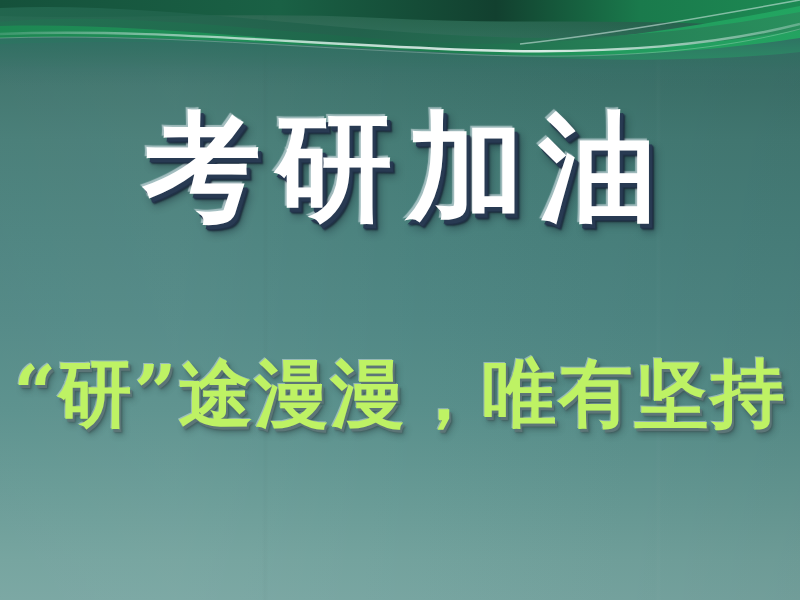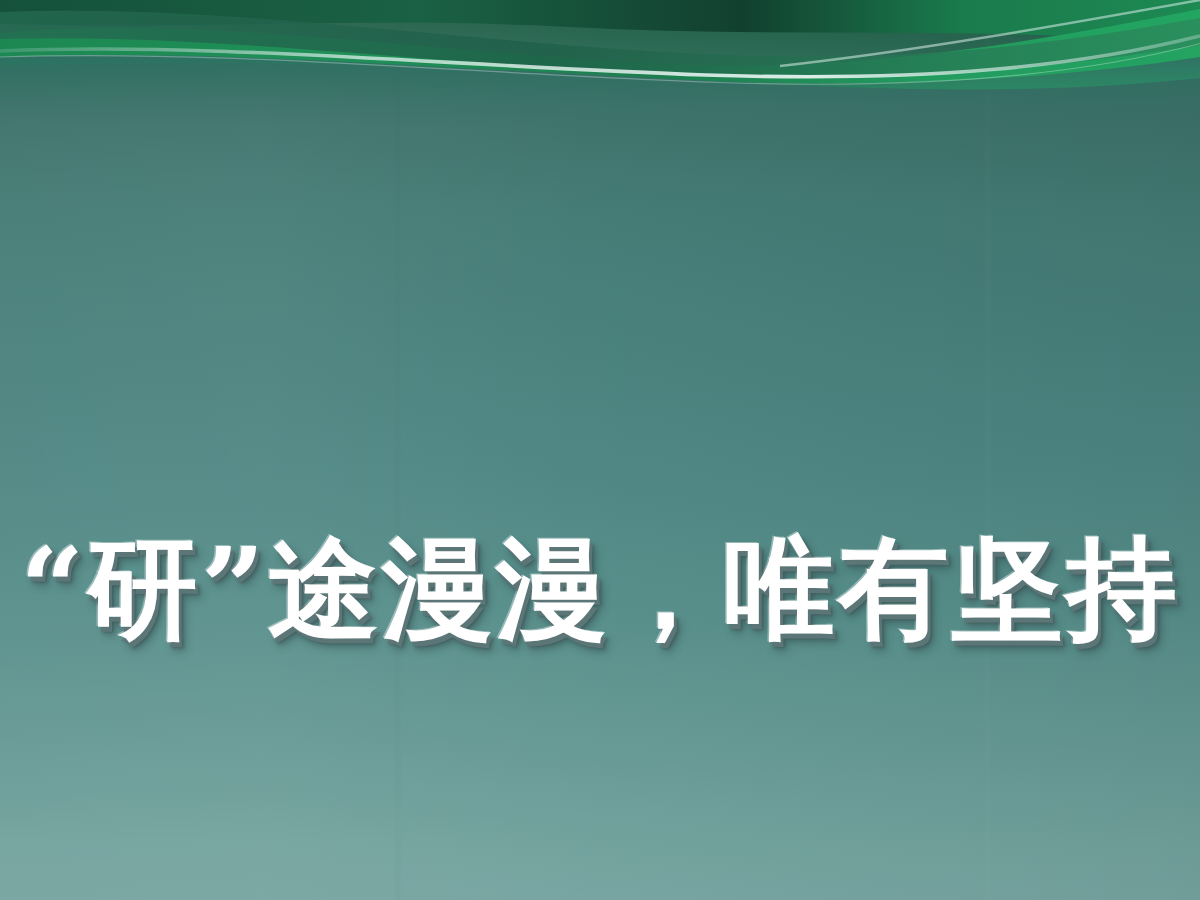--- a/index.html
+++ b/index.html
@@ -117,21 +117,21 @@
     text-align: center;
     line-height: 1;
     overflow: visible;
   }
   .subtitle {
     display: inline-block;
     font-family: "DejaVu Serif", "Liberation Serif", serif;
     font-size: 74px;
     font-weight: 700;
     letter-spacing: 2px;
-    color: #ffffff;
+    color: #bef264;
     white-space: nowrap;
     text-shadow:
        2px  3px 0   rgba(94,118,120,0.95),
        3px  4px 2px rgba(62,86,88,0.72),
        4px  6px 6px rgba(32,52,54,0.38),
       -1px -1px 0   rgba(248,252,252,0.40);
   }
 </style>
 </head>
 <body>
@@ -186,18 +186,21 @@
 
       <path d="M0,38 C160,32 320,48 480,54 C620,59 720,50 800,38 L800,86 H0 Z" fill="url(#gFade)"></path>
 
       <path d="M0,34 C140,28 300,44 470,50 C620,55 720,44 800,24" fill="none" stroke="url(#gHi)" stroke-width="2.4"></path>
       <path d="M0,38 C150,33 310,49 480,55 C625,60 725,49 800,29" fill="none" stroke="#ffffff" stroke-width="0.8" opacity="0.30"></path>
 
       <path d="M520,44 C610,34 700,18 800,0" fill="none" stroke="#d8efe9" stroke-width="1.6" opacity="0.55"></path>
     </svg>
   </div>
 
+  <div class="title-wrap">
+    <span class="title">考研加油</span>
+  </div>
 
   <div class="subtitle-wrap">
     <span class="subtitle">“研”途漫漫，唯有坚持</span>
   </div>
 
 </div>
 
 </body></html>

